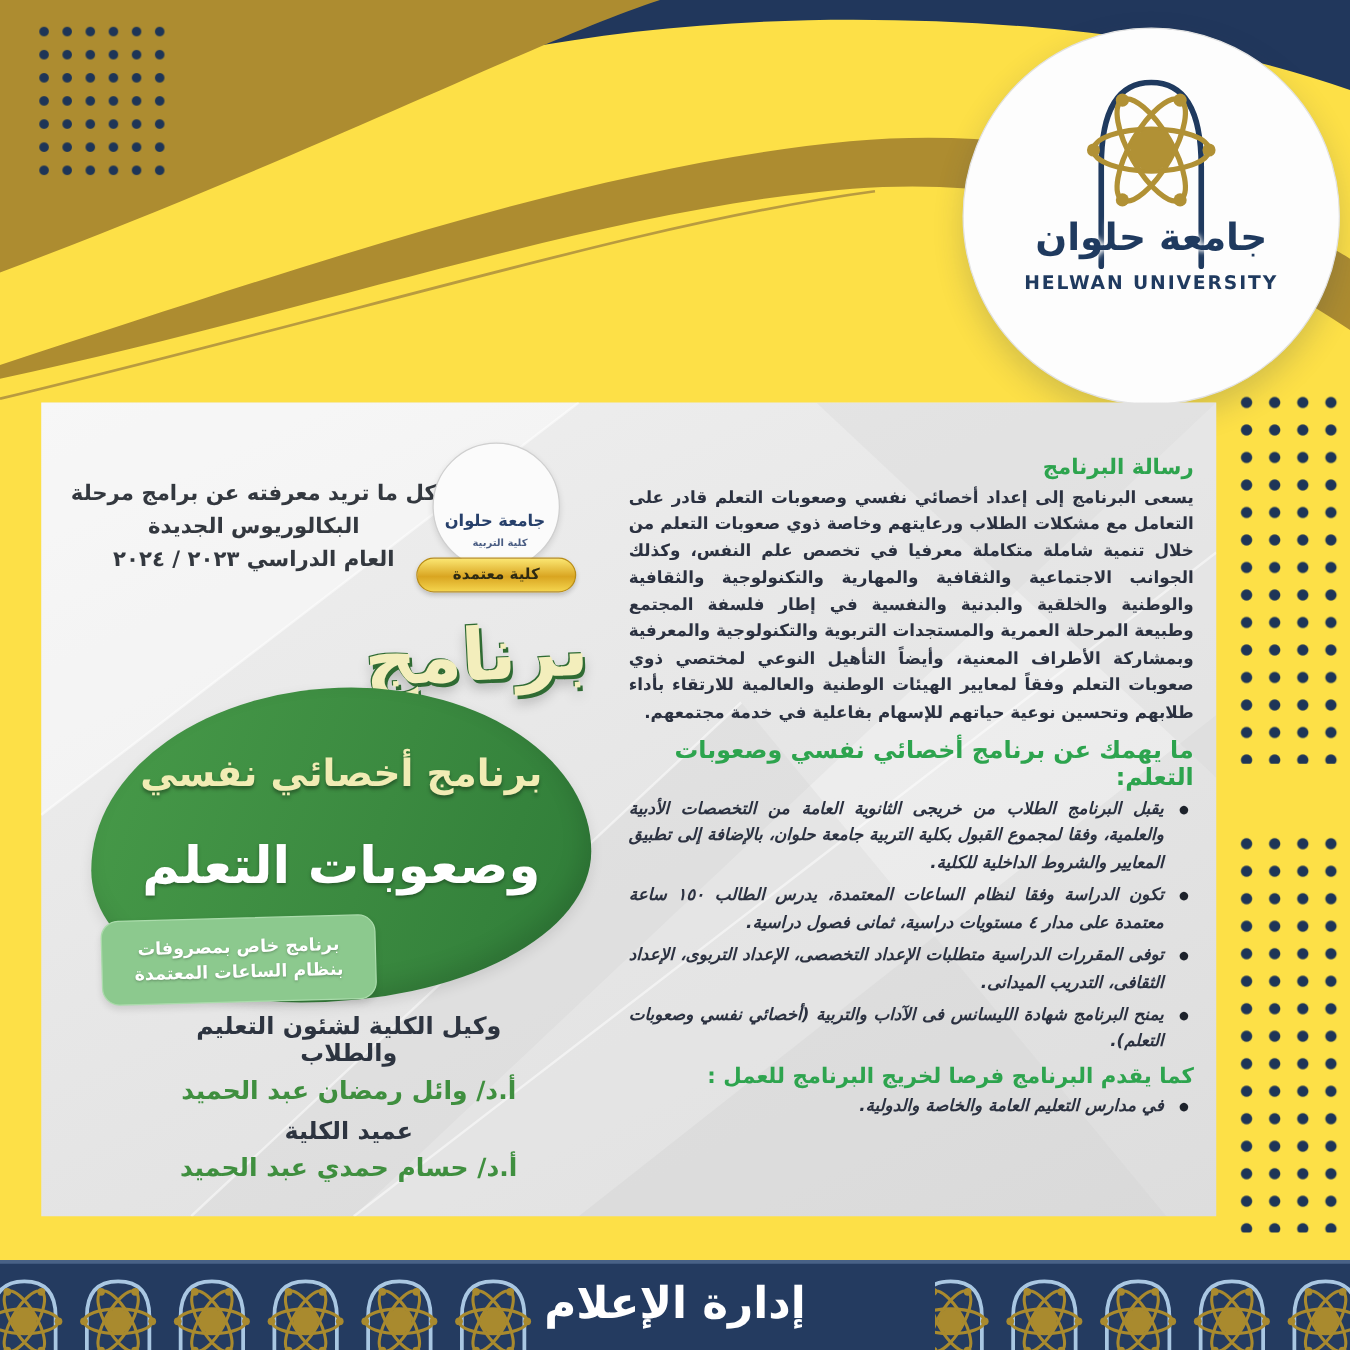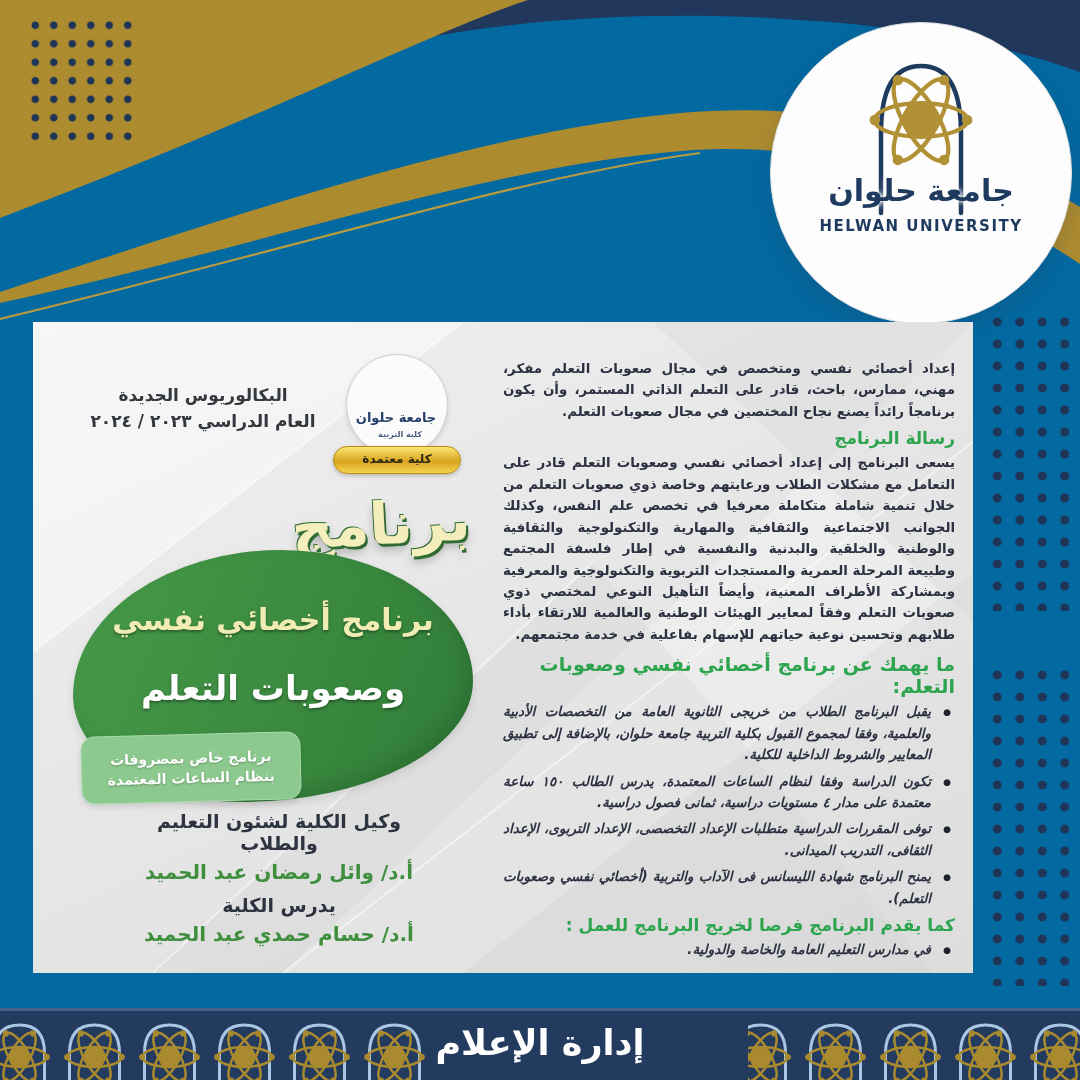--- a/index.html
+++ b/index.html
@@ -1,17 +1,17 @@
 <!DOCTYPE html>
 <html lang="ar"><head>
 <meta charset="utf-8">
 <style>
   html,body{margin:0;padding:0;}
   body{width:1080px;height:1080px;font-family:"DejaVu Sans",sans-serif;}
-  #canvas{position:relative;width:1080px;height:1080px;background:#0369a1;overflow:hidden;}
+  #canvas{position:relative;width:1080px;height:1080px;background:#fde047;overflow:hidden;}
 
   
   .banner-svg{position:absolute;left:0;top:0;width:1080px;height:330px;}
   .dot-grid{position:absolute;background-image:radial-gradient(circle,#1e3557 3.4px,rgba(0,0,0,0) 4.2px);}
   .dots-tl{left:24px;top:14px;width:112px;height:130px;background-size:18.5px 18.5px;background-position:2px 2px;}
   .dots-r1{left:986px;top:311px;width:94px;height:300px;background-size:22.5px 22px;background-image:radial-gradient(circle,#1e3557 4px,rgba(0,0,0,0) 4.9px);}
   .dots-r2{left:986px;top:664px;width:94px;height:322px;background-size:22.5px 22px;background-image:radial-gradient(circle,#1e3557 4px,rgba(0,0,0,0) 4.9px);}
 
   
   .badge{position:absolute;left:770px;top:22px;width:300px;height:300px;border-radius:50%;
@@ -44,21 +44,21 @@
   .big-word{position:absolute;left:248px;top:168px;width:200px;text-align:center;
             font-size:58px;font-weight:bold;color:#f3eebc;transform:rotate(-3deg);
             text-shadow:2px 3px 0 #2f6b33,-1px -1px 0 #2f6b33,0 6px 10px rgba(0,0,0,.25);}
 
   .blob{position:absolute;left:40px;top:228px;width:400px;height:252px;
         background:linear-gradient(110deg,#479a49 0%,#3b8a40 55%,#2f7c38 100%);
         border-radius:52% 48% 58% 42% / 58% 52% 48% 42%;
         box-shadow:inset -6px -8px 18px rgba(0,0,0,.12),0 4px 10px rgba(0,0,0,.10);}
   .blob-l1{position:absolute;left:0;top:52px;width:100%;text-align:center;font-size:30px;font-weight:bold;
            color:#f1ecb4;text-shadow:0 2px 3px rgba(0,0,0,.35);}
-  .blob-l2{position:absolute;left:0;top:118px;width:100%;text-align:center;font-size:34px;font-weight:bold;
+  .blob-l2{position:absolute;left:0;top:118px;width:100%;text-align:center;font-size:41px;font-weight:bold;
            color:#ffffff;text-shadow:0 2px 3px rgba(0,0,0,.35);}
 
   .note-box{position:absolute;left:48px;top:412px;width:218px;height:66px;border-radius:14px;
             background:#8cc98e;border:1px solid #aadbab;transform:rotate(-1.5deg);
             box-shadow:0 3px 6px rgba(0,0,0,.12);
             display:flex;flex-direction:column;justify-content:center;gap:4px;
             text-align:center;font-size:14px;font-weight:bold;color:#ffffff;text-shadow:0 1px 2px rgba(0,0,0,.25);}
 
   .officials{position:absolute;left:96px;top:478px;width:300px;text-align:center;}
   .off-title{font-size:19px;font-weight:bold;color:#2d3440;margin-top:10px;}
@@ -137,20 +137,21 @@
   <div class="doc">
     <svg class="doc-texture" viewBox="0 0 940 651" preserveAspectRatio="none">
       <polygon points="0,0 430,0 0,330" fill="#ffffff" opacity="0.45"></polygon>
       <polygon points="940,0 940,250 430,651 250,651" fill="#ffffff" opacity="0.30"></polygon>
       <polygon points="120,651 560,240 900,651" fill="#cfcfcf" opacity="0.25"></polygon>
       <polygon points="620,0 940,0 940,300" fill="#d8d8d8" opacity="0.35"></polygon>
       <path d="M0,330 L430,0 M250,651 L940,120 M120,651 L560,240" stroke="#ffffff" stroke-width="2" opacity="0.5" fill="none"></path>
     </svg>
 
     <div class="intro" lang="ar" dir="rtl">
+      <div>كل ما تريد معرفته عن برامج مرحلة</div>
       <div>البكالوريوس الجديدة</div>
       <div>العام الدراسي ٢٠٢٣ / ٢٠٢٤</div>
     </div>
 
     <div class="minilogo">
       <div class="circle"></div>
       <svg width="126" height="100" viewBox="0 0 126 100">
         <path d="M47,72 V42 Q47,18 63,18 Q79,18 79,42 V72" fill="none" stroke="#27406b" stroke-width="2"></path>
         <g color="#b19135" transform="translate(63,38) scale(0.42)">
             <use href="#atom-g"></use>
@@ -169,26 +170,25 @@
     </div>
 
     <div class="note-box" lang="ar" dir="rtl">
       <div>برنامج خاص بمصروفات</div>
       <div>بنظام الساعات المعتمدة</div>
     </div>
 
     <div class="officials" lang="ar" dir="rtl">
       <div class="off-title">وكيل الكلية لشئون التعليم والطلاب</div>
       <div class="off-name">أ.د/ وائل رمضان عبد الحميد</div>
-      <div class="off-title">يدرس الكلية</div>
+      <div class="off-title">عميد الكلية</div>
       <div class="off-name">أ.د/ حسام حمدي عبد الحميد</div>
     </div>
 
     <div class="doc-right" lang="ar">
-      <p class="sec-p">إعداد أخصائي نفسي ومتخصص في مجال صعوبات التعلم مفكر، مهني، ممارس، باحث، قادر على التعلم الذاتي المستمر، وأن يكون برنامجاً رائداً يصنع نجاح المختصين في مجال صعوبات التعلم.</p>
 
       <div class="sec-h">رسالة البرنامج</div>
       <p class="sec-p">يسعى البرنامج إلى إعداد أخصائي نفسي وصعوبات التعلم قادر على التعامل مع مشكلات الطلاب ورعايتهم وخاصة ذوي صعوبات التعلم من خلال تنمية شاملة متكاملة معرفيا في تخصص علم النفس، وكذلك الجوانب الاجتماعية والثقافية والمهارية والتكنولوجية والثقافية والوطنية والخلقية والبدنية والنفسية في إطار فلسفة المجتمع وطبيعة المرحلة العمرية والمستجدات التربوية والتكنولوجية والمعرفية وبمشاركة الأطراف المعنية، وأيضاً التأهيل النوعي لمختصي ذوي صعوبات التعلم وفقاً لمعايير الهيئات الوطنية والعالمية للارتقاء بأداء طلابهم وتحسين نوعية حياتهم للإسهام بفاعلية في خدمة مجتمعهم.</p>
 
       <div class="sec-h big">ما يهمك عن برنامج أخصائي نفسي وصعوبات التعلم:</div>
       <ul class="blist">
         <li>يقبل البرنامج الطلاب من خريجى الثانوية العامة من التخصصات الأدبية والعلمية، وفقا لمجموع القبول بكلية التربية جامعة حلوان، بالإضافة إلى تطبيق المعايير والشروط الداخلية للكلية.</li>
         <li>تكون الدراسة وفقا لنظام الساعات المعتمدة، يدرس الطالب ١٥٠ ساعة معتمدة على مدار ٤ مستويات دراسية، ثمانى فصول دراسية.</li>
         <li>توفى المقررات الدراسية متطلبات الإعداد التخصصى، الإعداد التربوى، الإعداد الثقافى، التدريب الميدانى.</li>
         <li>يمنح البرنامج شهادة الليسانس فى الآداب والتربية (أخصائي نفسي وصعوبات التعلم).</li>

